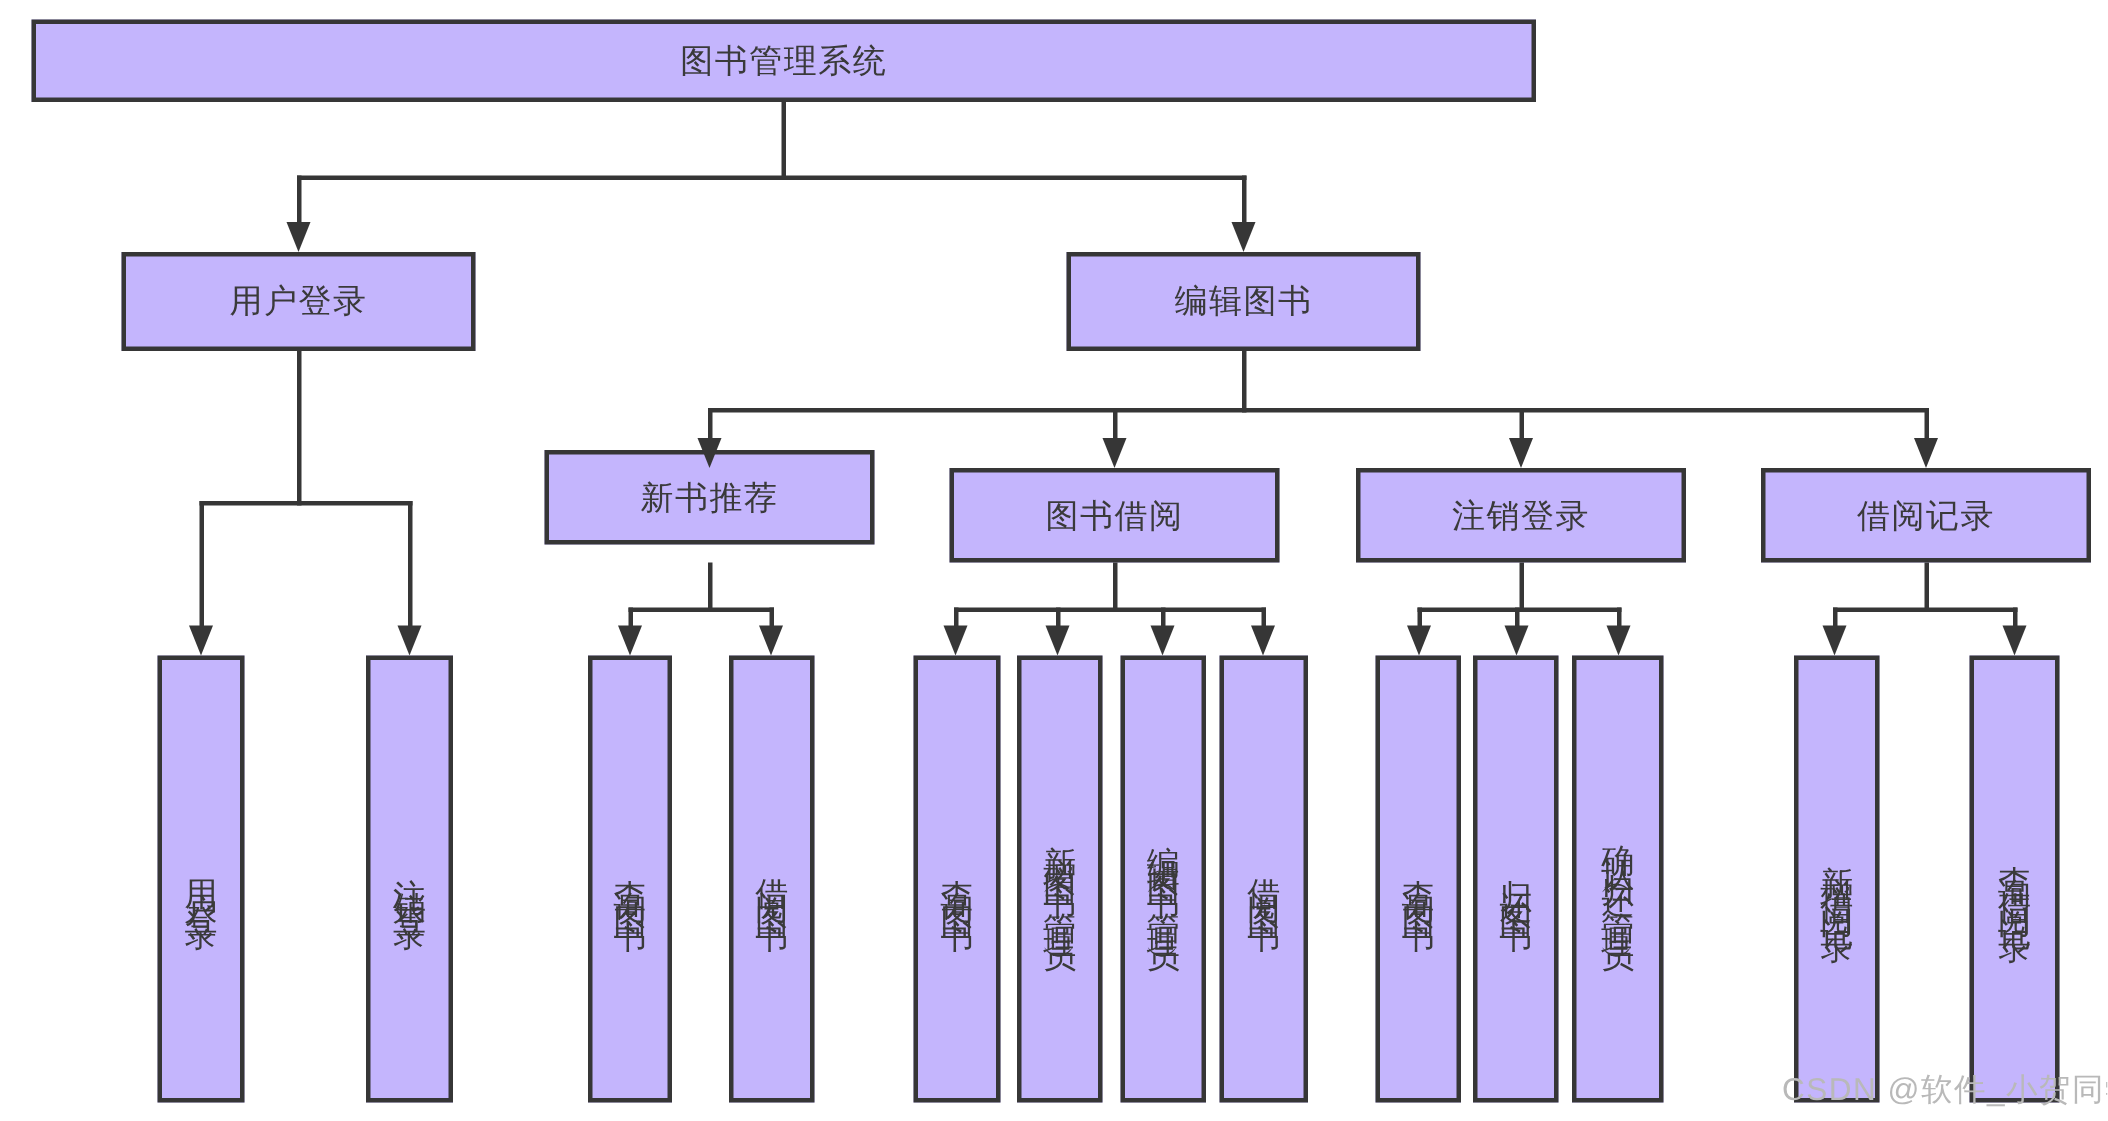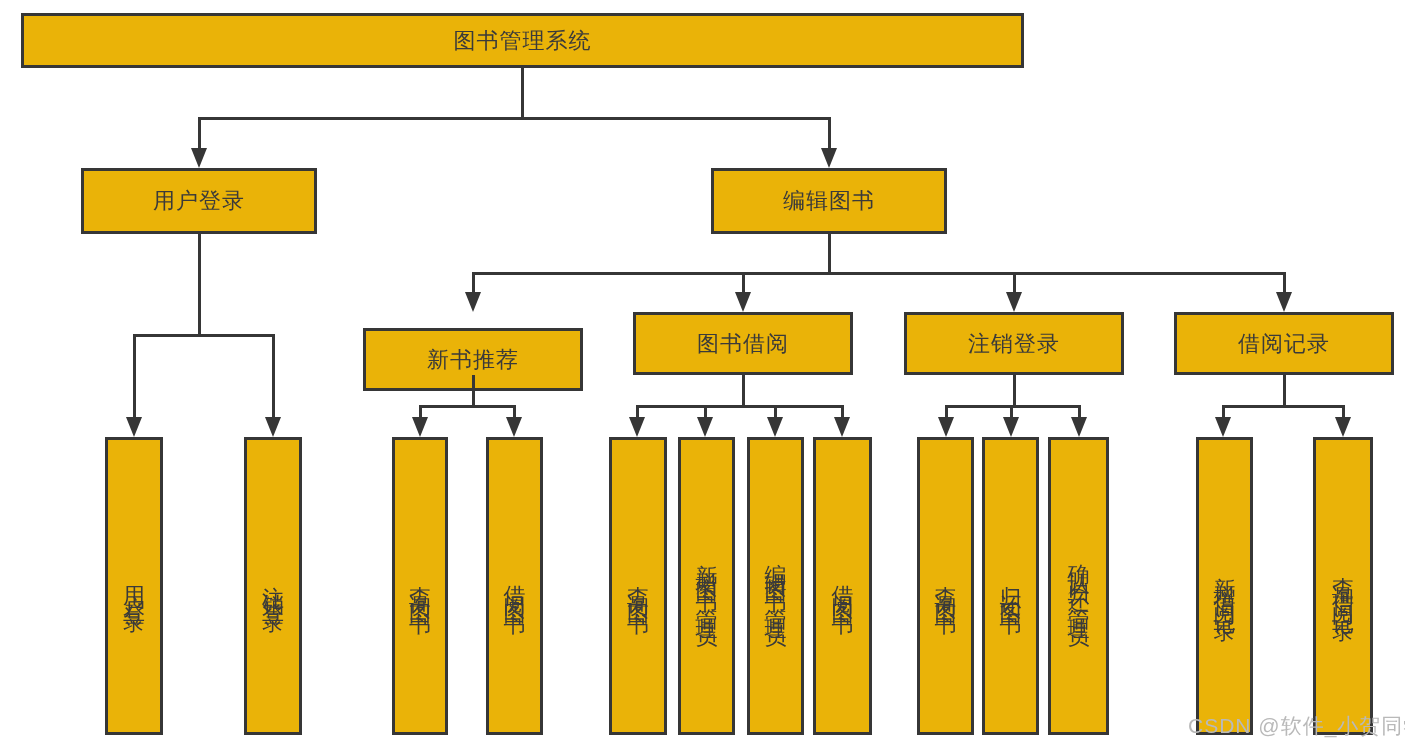--- a/index.html
+++ b/index.html
@@ -13,21 +13,21 @@
     width:1405px;height:747px;
     background:#ffffff;
     font-family:"Liberation Sans", sans-serif;
     color:var(--text);
     overflow:hidden;
   }
   .box{
     position:absolute;
     box-sizing:border-box;
     border:3px solid var(--line);
-    background:#eab308;
+    background:#c4b5fd;
     display:flex;
     align-items:center;
     justify-content:center;
     font-size:22px;
     color:var(--text);
     letter-spacing:1px;
   }
   .leaf span{
     writing-mode:vertical-rl;
     text-orientation:mixed;
@@ -58,21 +58,21 @@
 </head>
 <body>
 
 <div class="stage">
 
   <div class="box" style="left:21px;top:13px;width:1003px;height:55px;">图书管理系统</div>
 
   <div class="box" style="left:81px;top:168px;width:236px;height:66px;">用户登录</div>
   <div class="box" style="left:711px;top:168px;width:236px;height:66px;">编辑图书</div>
 
-  <div class="box" style="left:363px;top:328px;width:220px;height:63px;font-family:Liberation Serif, serif;">新书推荐</div>
+  <div class="box" style="left:363px;top:300px;width:220px;height:63px;font-family:Liberation Serif, serif;">新书推荐</div>
   <div class="box" style="left:633px;top:312px;width:220px;height:63px;">图书借阅</div>
   <div class="box" style="left:904px;top:312px;width:220px;height:63px;">注销登录</div>
   <div class="box" style="left:1174px;top:312px;width:220px;height:63px;">借阅记录</div>
 
   <div class="box leaf" style="left:105px;top:437px;width:58px;height:298px;">
     <span>用户登录</span>
     </div>
   <div class="box leaf" style="left:244px;top:437px;width:58px;height:298px;">
     <span>注销登录</span>
     </div>

